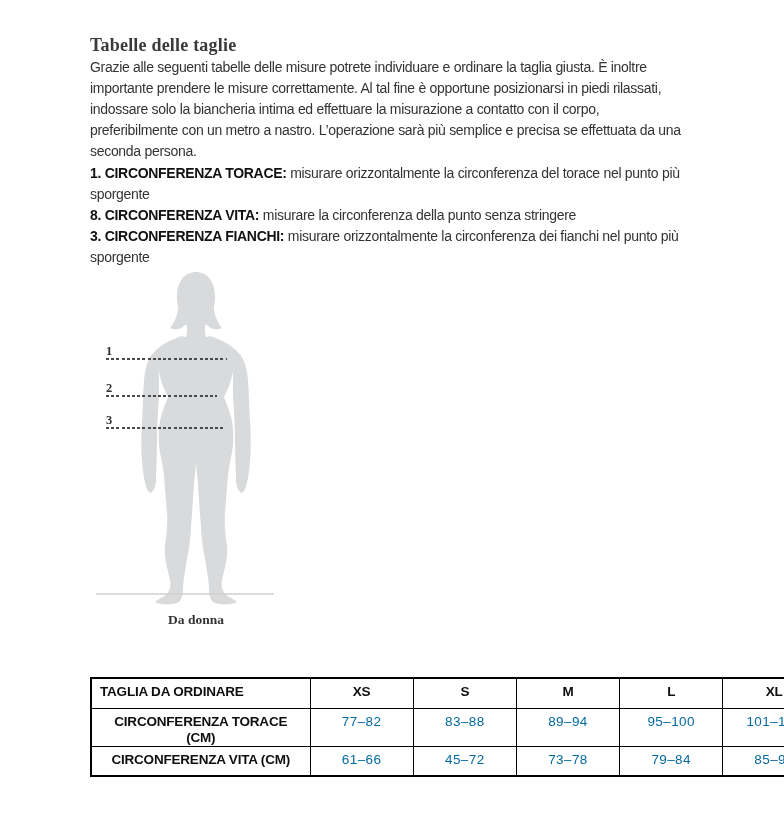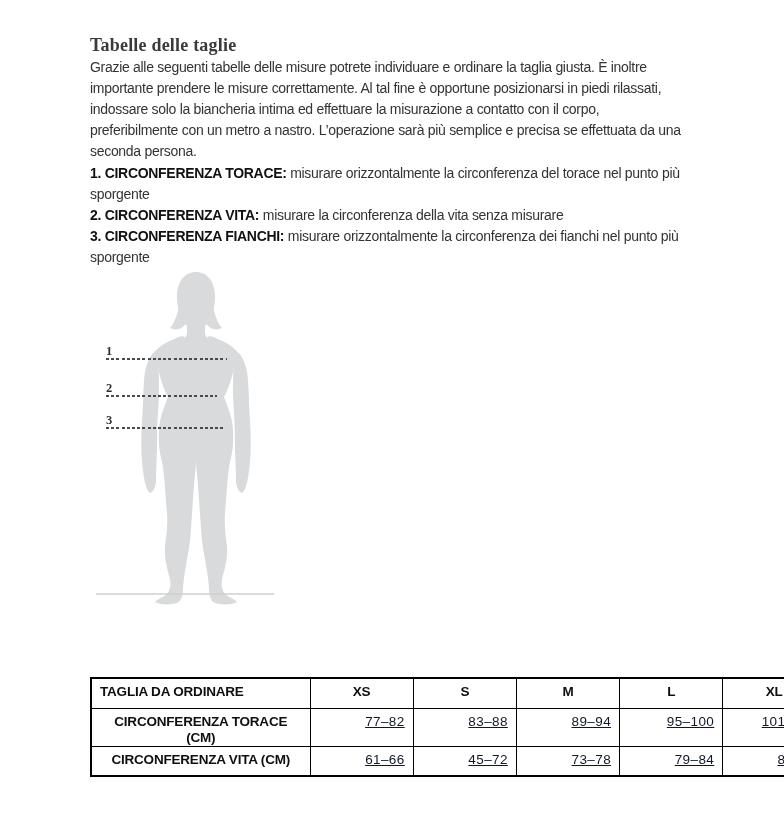--- a/index.html
+++ b/index.html
@@ -63,40 +63,40 @@
   }
   .size-table th{
     font-weight:bold;color:#0f0f0f;letter-spacing:-0.2px;
     text-align:left;
   }
   .size-table th.size-col{text-align:center;}
   .size-table td.row-label{
     font-weight:bold;color:#0f0f0f;letter-spacing:-0.2px;text-align:center;
   }
   .size-table td.value{
-    text-align:right;color:#0f172a;font-weight:normal;letter-spacing:.4px;text-decoration:underline;
+    text-align:center;color:#0369a1;font-weight:normal;letter-spacing:.4px;
   }
 </style>
 </head>
 <body>
 
 <div class="page">
 
   <h1 class="page-title">Tabelle delle taglie</h1>
 
   <div class="intro">Grazie alle seguenti tabelle delle misure potrete individuare e ordinare la taglia giusta. È inoltre
 importante prendere le misure correttamente. Al tal fine è opportune posizionarsi in piedi rilassati,
 indossare solo la biancheria intima ed effettuare la misurazione a contatto con il corpo,
 preferibilmente con un metro a nastro. L’operazione sarà più semplice e precisa se effettuata da una
 seconda persona.</div>
 
   <div class="instructions">
     <div class="instr-item"><span class="instr-label">1. CIRCONFERENZA TORACE:</span> <span>misurare orizzontalmente la circonferenza del torace nel punto più
 sporgente</span></div>
-    <div class="instr-item"><span class="instr-label">2. CIRCONFERENZA VITA:</span> <span>misurare la circonferenza della vita senza misurare</span></div>
+    <div class="instr-item"><span class="instr-label">8. CIRCONFERENZA VITA:</span> <span>misurare la circonferenza della punto senza stringere</span></div>
     <div class="instr-item"><span class="instr-label">3. CIRCONFERENZA FIANCHI:</span> <span>misurare orizzontalmente la circonferenza dei fianchi nel punto più
 sporgente</span></div>
   </div>
 
   <svg class="silhouette-svg" width="200" height="340" viewBox="0 0 200 340">
     <g fill="#d9dadb" stroke="none">
 
       <path d="M100,2 C89,2 81,11 81,27 C81,39 85,50 91,56 L91,63 C91,66 89,68 86,69 L114,69 C111,68 109,66 109,63 L109,56 C115,50 119,39 119,27 C119,11 111,2 100,2 Z"></path>
       <path d="M84,26 C83,40 80,51 74,58 C80,61 87,59 90,53 C86,46 85,36 84,26 Z"></path>
       <path d="M116,26 C117,40 120,51 126,58 C120,61 113,59 110,53 C114,46 115,36 116,26 Z"></path>
@@ -166,20 +166,21 @@
 
   <div class="marker-label" style="left:106px;top:344px;">1</div>
   <div class="marker-line" style="left:106px;top:358px;width:121px;"></div>
 
   <div class="marker-label" style="left:106px;top:381px;">2</div>
   <div class="marker-line" style="left:106px;top:395px;width:111px;"></div>
 
   <div class="marker-label" style="left:106px;top:413px;">3</div>
   <div class="marker-line" style="left:106px;top:427px;width:120px;"></div>
 
+  <div class="figure-caption">Da donna</div>
 
   <table class="size-table">
     <colgroup>
       <col style="width:219px">
       <col>
         <col>
         <col>
         <col>
         <col>
     </colgroup>

